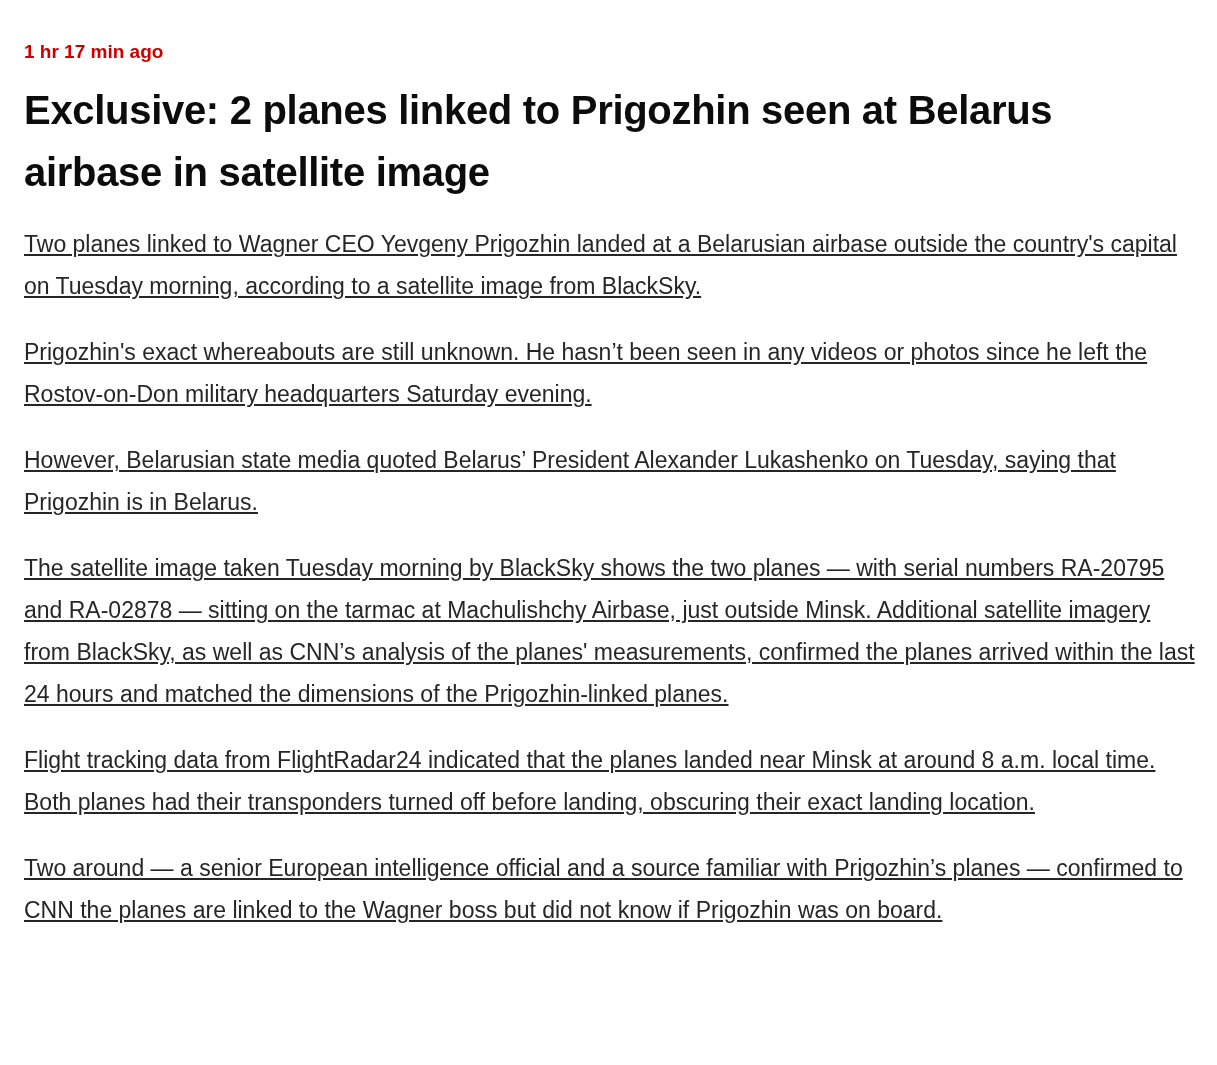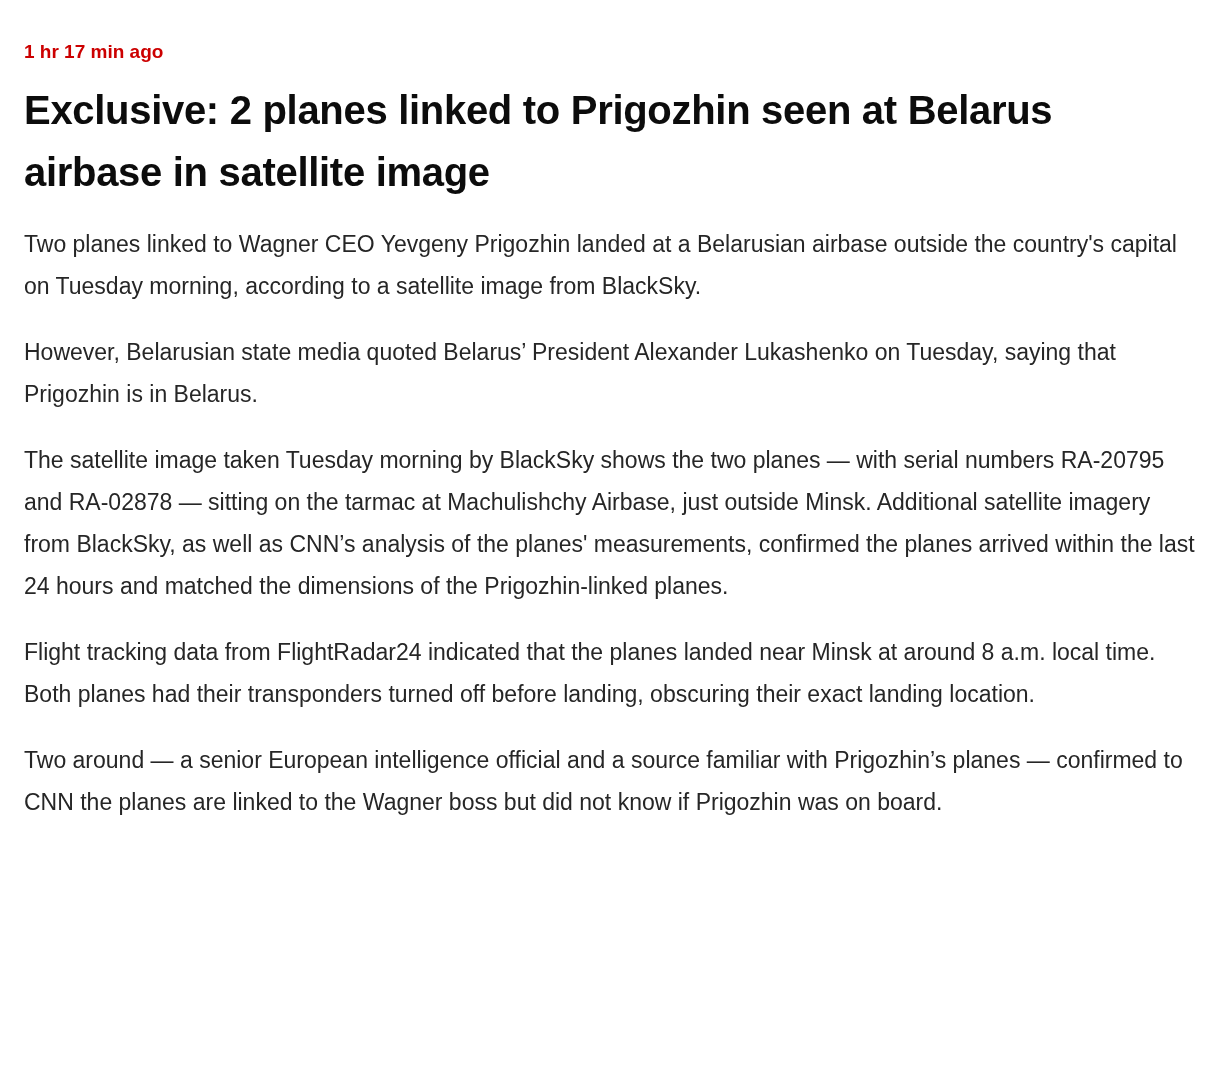--- a/index.html
+++ b/index.html
@@ -45,34 +45,36 @@
     line-height: 24px;
     color: var(--byline);
     margin: 0 0 28px 0;
   }
   .article p {
     font-size: 23px;
     line-height: 42px;
     color: var(--body-text);
     margin: 0 0 24px 0;
     max-width: 1180px;
+    text-decoration: underline;
   }
   .article p:last-child {
     margin-bottom: 0;
   }
 </style>
 </head>
 <body>
 
 <main class="post">
   <div class="timestamp">1 hr 17 min ago</div>
 
   <h1 class="headline">Exclusive: 2 planes linked to Prigozhin seen at Belarus airbase in satellite image</h1>
 
 
   <div class="article">
     <p>Two planes linked to Wagner CEO Yevgeny Prigozhin landed at a Belarusian airbase outside the country's capital on Tuesday morning, according to a satellite image from BlackSky.</p>
+    <p>Prigozhin's exact whereabouts are still unknown. He hasn’t been seen in any videos or photos since he left the Rostov-on-Don military headquarters Saturday evening.</p>
     <p>However, Belarusian state media quoted Belarus’ President Alexander Lukashenko on Tuesday, saying that Prigozhin is in Belarus.</p>
     <p>The satellite image taken Tuesday morning by BlackSky shows the two planes — with serial numbers RA-20795 and RA-02878 — sitting on the tarmac at Machulishchy Airbase, just outside Minsk. Additional satellite imagery from BlackSky, as well as CNN’s analysis of the planes' measurements, confirmed the planes arrived within the last 24 hours and matched the dimensions of the Prigozhin-linked planes.</p>
     <p>Flight tracking data from FlightRadar24 indicated that the planes landed near Minsk at around 8 a.m. local time. Both planes had their transponders turned off before landing, obscuring their exact landing location.</p>
     <p>Two around — a senior European intelligence official and a source familiar with Prigozhin’s planes — confirmed to CNN the planes are linked to the Wagner boss but did not know if Prigozhin was on board.</p>
   </div>
 </main>
 
 </body></html>

